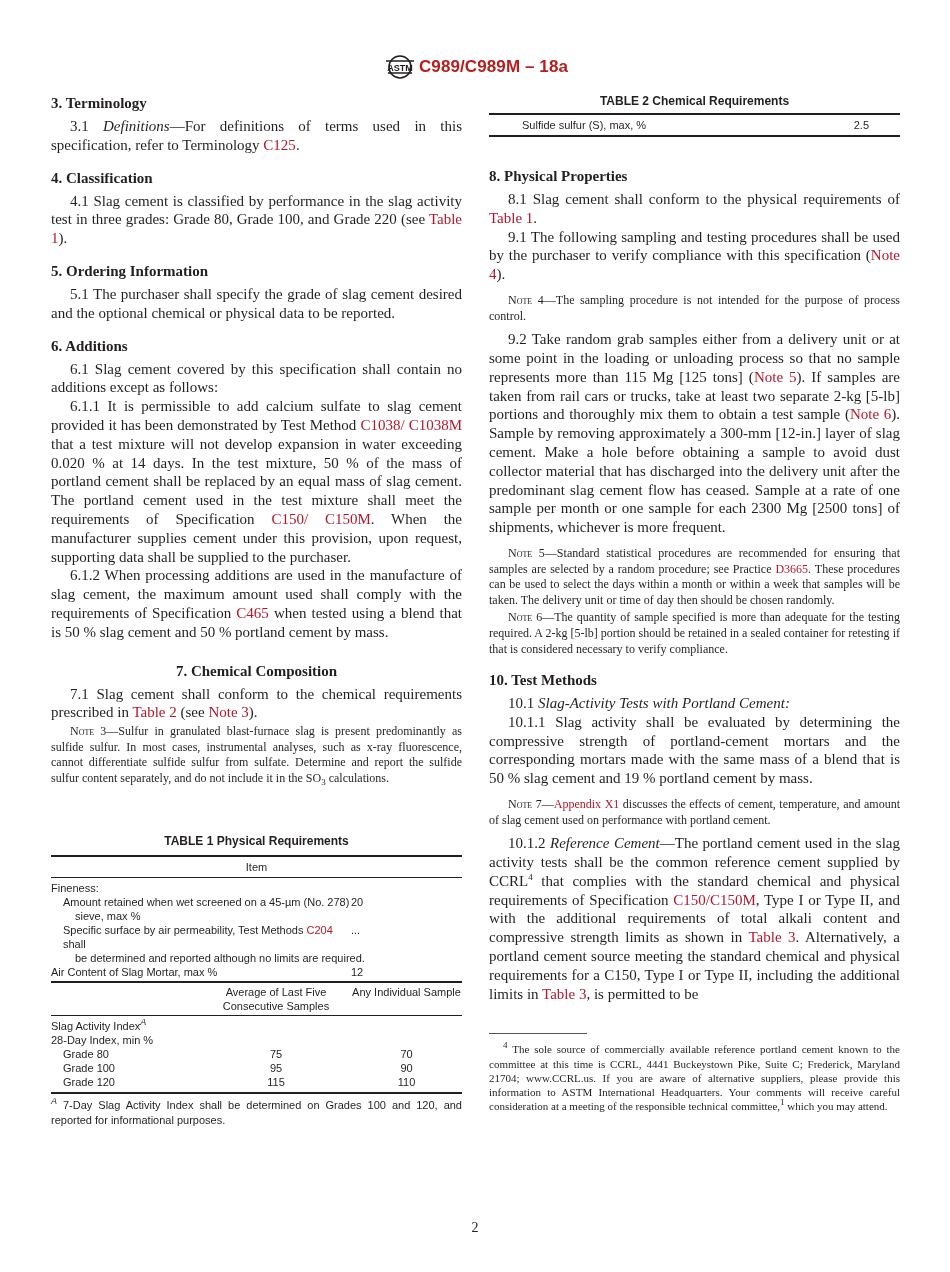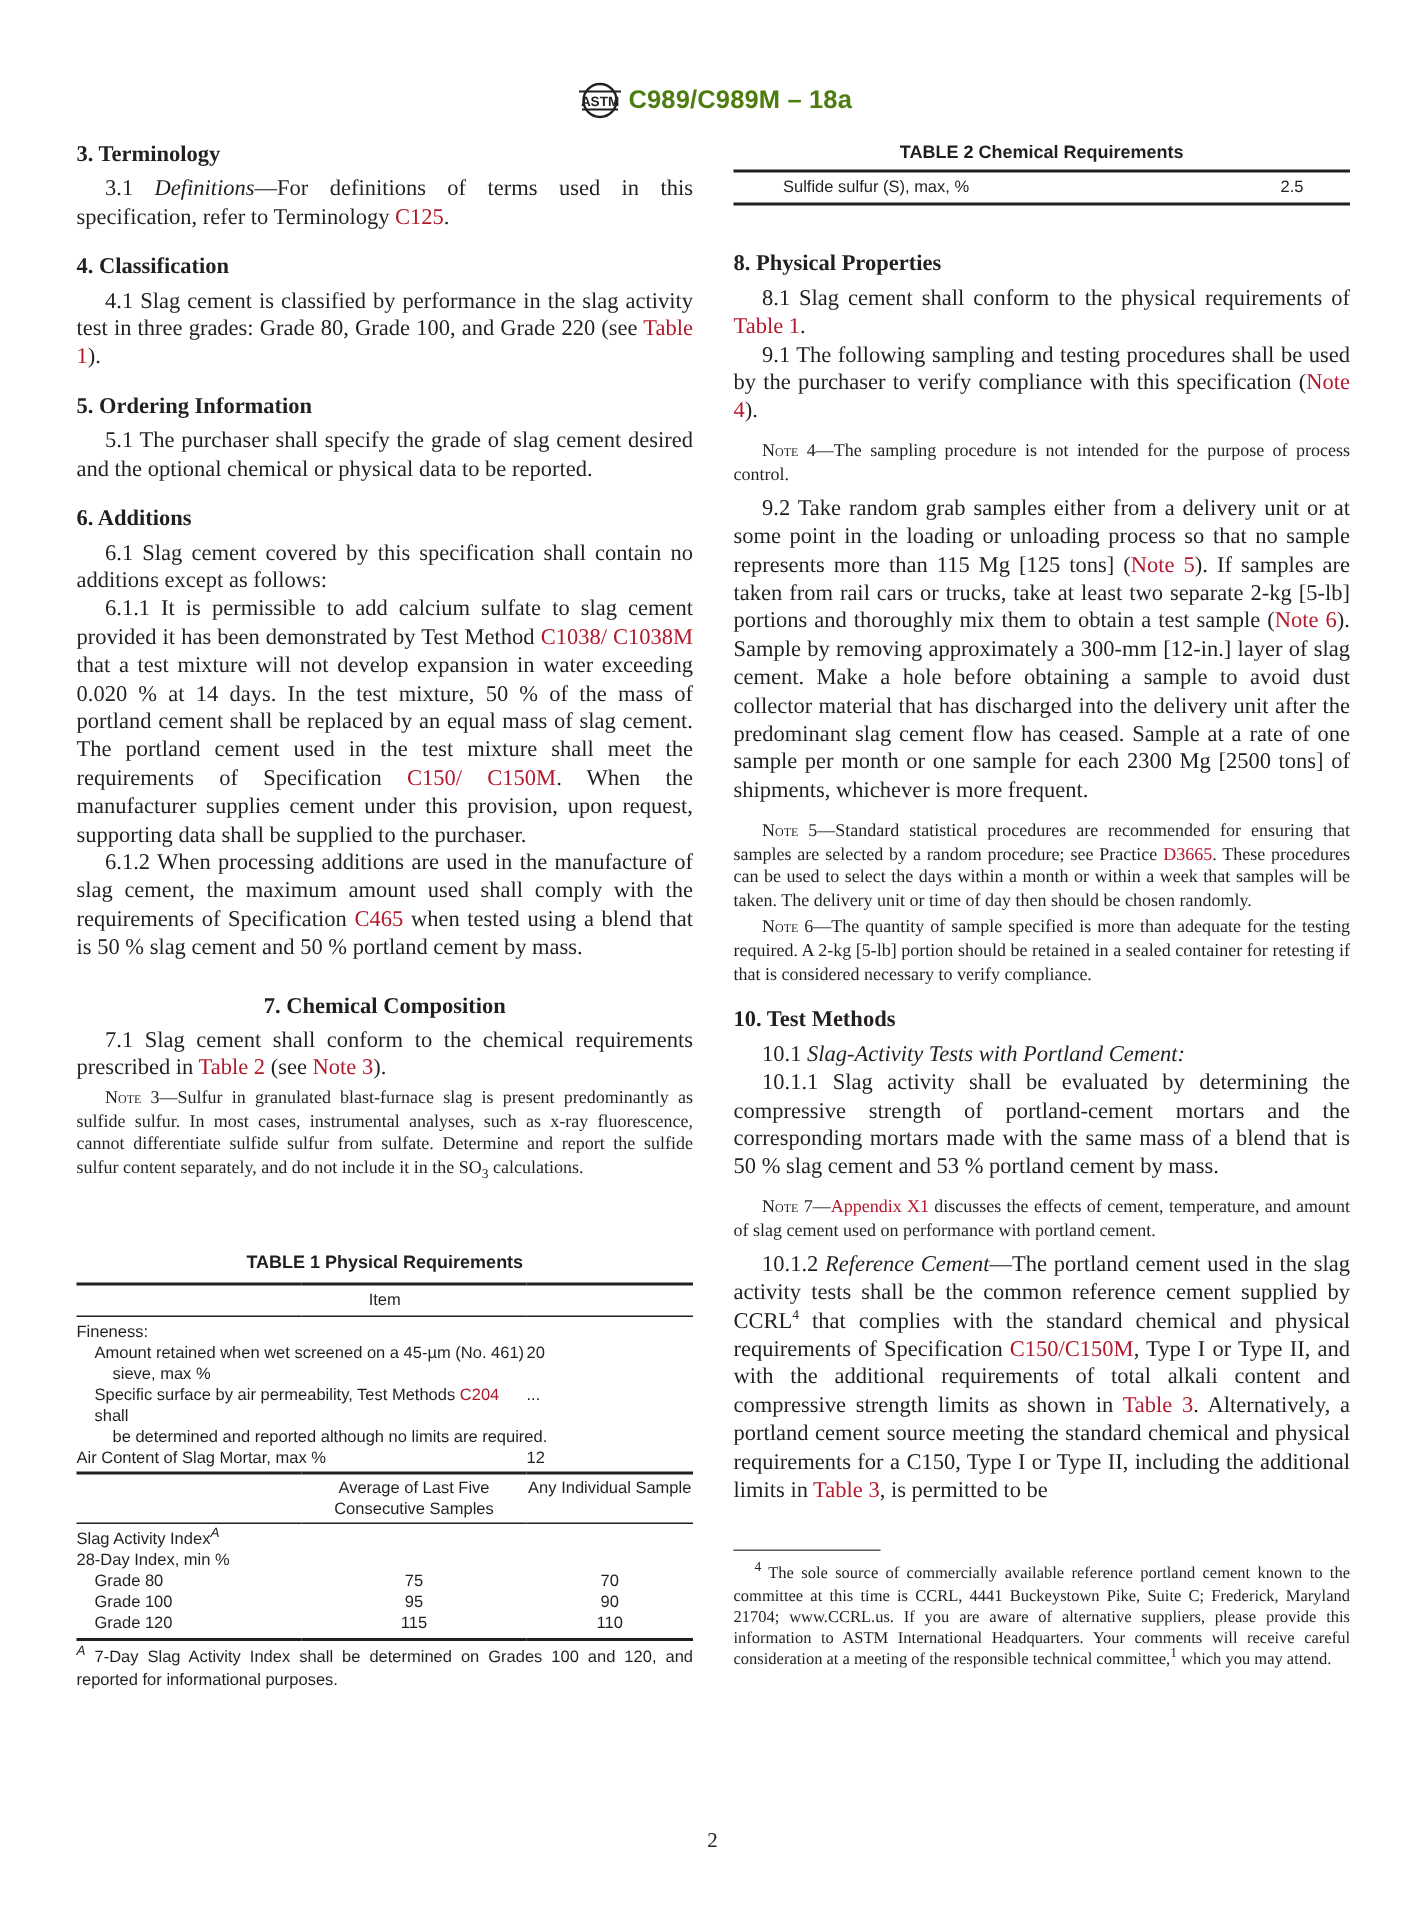--- a/index.html
+++ b/index.html
@@ -1,21 +1,21 @@
 <!DOCTYPE html>
 <html><head>
 <meta charset="utf-8">
 <style>
   * { box-sizing: border-box; margin: 0; padding: 0; }
   html, body { width: 950px; height: 1272px; background: #ffffff; }
   body { position: relative; font-family: "Liberation Serif", "DejaVu Serif", serif; color: #231f20; overflow: hidden; }
 
   .header { position: absolute; top: 52px; left: 0; width: 950px; height: 30px; display: flex; justify-content: center; align-items: center; gap: 1px; }
   .logo { width: 36px; height: 28px; }
-  .doc-id { font-family: "Liberation Sans", "DejaVu Sans", sans-serif; font-weight: bold; font-size: 17px; color: #4d7c0f; letter-spacing: 0.1px; }
+  .doc-id { font-family: "Liberation Sans", "DejaVu Sans", sans-serif; font-weight: bold; font-size: 17px; color: #b91c1c; letter-spacing: 0.1px; }
 
   .col { position: absolute; top: 90px; width: 411px; }
   .col-left { left: 51px; }
   .col-right { left: 489px; }
 
   .sec-head { font-weight: bold; font-size: 15px; line-height: 19px; margin-top: 14px; margin-bottom: 4px; }
   .sec-head:first-child { margin-top: 4px; }
   .para { font-size: 15px; line-height: 18.8px; text-align: justify; text-indent: 19px; }
   .para i { font-style: italic; }
   .note { font-size: 12px; line-height: 15.6px; text-align: justify; text-indent: 19px; margin-top: 2px; }
@@ -83,21 +83,21 @@
     <div class="tbl-title">TABLE 1 Physical Requirements</div>
     <table class="t t1">
       <tbody>
           <tr class="top-rule">
         <td colspan="3" class="ctr" style="padding:3px 0 !important; border-bottom:1px solid #231f20;">Item</td>
       </tr>
       <tr>
             <td colspan="3" style="padding-top:3px !important;">Fineness:</td>
           </tr>
       <tr>
-        <td colspan="2" class="ind1">Amount retained when wet screened on a 45-µm (No. 461)</td>
+        <td colspan="2" class="ind1">Amount retained when wet screened on a 45-µm (No. 278)</td>
         <td class="rt">20</td>
       </tr>
       <tr>
             <td colspan="3" class="ind2">sieve, max %</td>
           </tr>
       <tr>
         <td colspan="2" class="ind1"><span>Specific surface by air permeability, Test Methods </span><span class="link">C204</span><span> shall</span></td>
         <td class="rt">...</td>
       </tr>
       <tr>
@@ -155,21 +155,21 @@
   <p class="para"><span>8.1 Slag cement shall conform to the physical requirements of </span><span class="link">Table 1</span><span>.</span></p>
 
   <p class="para"><span>9.1 The following sampling and testing procedures shall be used by the purchaser to verify compliance with this specification (</span><span class="link">Note 4</span><span>).</span></p>
   <p class="note gap"><span class="sc">Note</span><span> 4—The sampling procedure is not intended for the purpose of process control.</span></p>
   <p class="para"><span>9.2 Take random grab samples either from a delivery unit or at some point in the loading or unloading process so that no sample represents more than 115 Mg [125 tons] (</span><span class="link">Note 5</span><span>). If samples are taken from rail cars or trucks, take at least two separate 2-kg [5-lb] portions and thoroughly mix them to obtain a test sample (</span><span class="link">Note 6</span><span>). Sample by removing approximately a 300-mm [12-in.] layer of slag cement. Make a hole before obtaining a sample to avoid dust collector material that has discharged into the delivery unit after the predominant slag cement flow has ceased. Sample at a rate of one sample per month or one sample for each 2300 Mg [2500 tons] of shipments, whichever is more frequent.</span></p>
   <p class="note" style="margin-top:9px;"><span class="sc">Note</span><span> 5—Standard statistical procedures are recommended for ensuring that samples are selected by a random procedure; see Practice </span><span class="link">D3665</span><span>. These procedures can be used to select the days within a month or within a week that samples will be taken. The delivery unit or time of day then should be chosen randomly.</span></p>
   <p class="note"><span class="sc">Note</span><span> 6—The quantity of sample specified is more than adequate for the testing required. A 2-kg [5-lb] portion should be retained in a sealed container for retesting if that is considered necessary to verify compliance.</span></p>
 
   <div class="sec-head">10. Test Methods</div>
   <p class="para"><span>10.1 </span><i>Slag-Activity Tests with Portland Cement:</i></p>
-  <p class="para">10.1.1 Slag activity shall be evaluated by determining the compressive strength of portland-cement mortars and the corresponding mortars made with the same mass of a blend that is 50 % slag cement and 53 % portland cement by mass.</p>
+  <p class="para">10.1.1 Slag activity shall be evaluated by determining the compressive strength of portland-cement mortars and the corresponding mortars made with the same mass of a blend that is 50 % slag cement and 19 % portland cement by mass.</p>
   <p class="note gap"><span class="sc">Note</span><span> 7—</span><span class="link">Appendix X1</span><span> discusses the effects of cement, temperature, and amount of slag cement used on performance with portland cement.</span></p>
   <p class="para"><span>10.1.2 </span><i>Reference Cement</i><span>—The portland cement used in the slag activity tests shall be the common reference cement supplied by CCRL</span><sup>4</sup><span> that complies with the standard chemical and physical requirements of Specification </span><span class="link">C150/C150M</span><span>, Type I or Type II, and with the additional requirements of total alkali content and compressive strength limits as shown in </span><span class="link">Table 3</span><span>. Alternatively, a portland cement source meeting the standard chemical and physical requirements for a C150, Type I or Type II, including the additional limits in </span><span class="link">Table 3</span><span>, is permitted to be</span></p>
 
   <div class="fn-rule"></div>
   <p class="footnote"><sup>4</sup><span> The sole source of commercially available reference portland cement known to the committee at this time is CCRL, 4441 Buckeystown Pike, Suite C; Frederick, Maryland 21704; www.CCRL.us. If you are aware of alternative suppliers, please provide this information to ASTM International Headquarters. Your comments will receive careful consideration at a meeting of the responsible technical committee,</span><sup>1</sup><span> which you may attend.</span></p>
 </div>
 
 <div class="page-num">2</div>
 
 </body></html>

